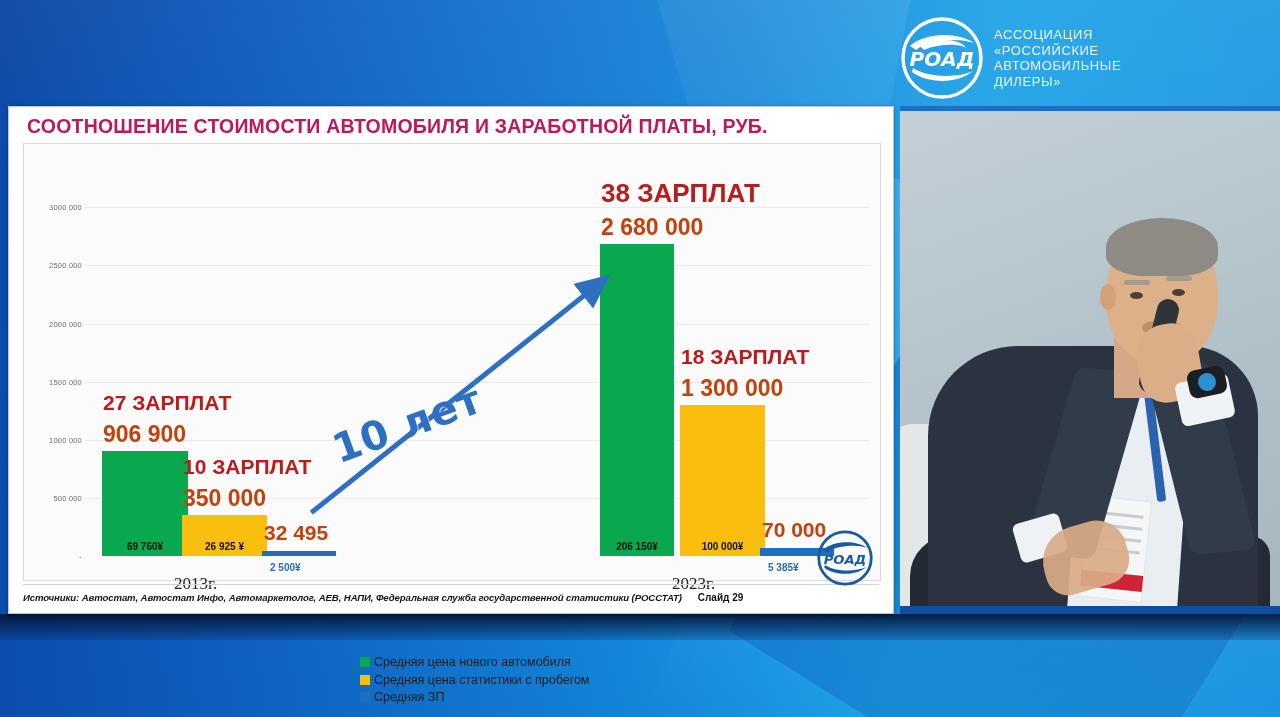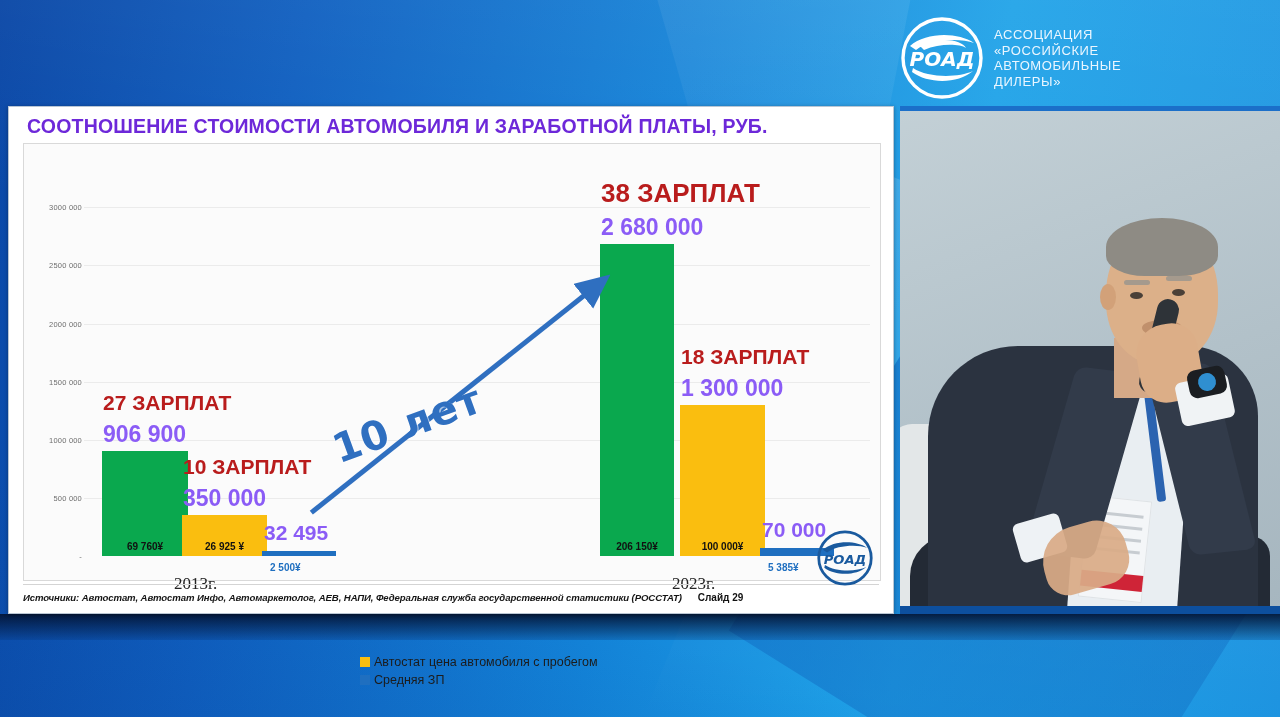--- a/index.html
+++ b/index.html
@@ -66,21 +66,21 @@
   #brand-text div{white-space:nowrap;}
 
   
   #slide{
     position:absolute;left:8px;top:106px;width:886px;height:508px;
     background:#ffffff;border:1px solid #b9c6d4;box-sizing:border-box;
     box-shadow:0 1px 4px rgba(0,0,0,.35);
   }
   #slide-title{
     position:absolute;left:18px;top:8px;
-    font-size:19.5px;font-weight:bold;color:#6d28d9;letter-spacing:.2px;
+    font-size:19.5px;font-weight:bold;color:#be185d;letter-spacing:.2px;
     white-space:nowrap;
     font-family:"Liberation Sans",sans-serif;
   }
   #chart-frame{
     position:absolute;left:14px;top:36px;right:12px;bottom:32px;
     border:1px solid #d9d9d9;background:#fbfbfb;box-sizing:border-box;
   }
   #plot{position:absolute;inset:0;}
 
   .gridline{position:absolute;left:60px;right:10px;height:1px;background:#ebebeb;}
@@ -93,21 +93,21 @@
   .bar{position:absolute;}
   .bar-green{background:#0aa84e;}
   .bar-yellow{background:#fabe0f;padding-left:11px;}
   .bar-blue{background:#1f6fc0;}
 
   .inbar-label{
     position:absolute;bottom:4px;left:0;right:0;text-align:center;
     font-size:10px;font-weight:bold;color:#111;white-space:nowrap;
   }
   .val-label{
-    position:absolute;font-weight:bold;color:#8b5cf6;white-space:nowrap;
+    position:absolute;font-weight:bold;color:#c2410c;white-space:nowrap;
     font-family:"Liberation Sans",sans-serif;
   }
   .sal-label{
     position:absolute;font-weight:bold;color:#b91c1c;white-space:nowrap;
     font-family:"Liberation Sans",sans-serif;
   }
   .blue-small{
     position:absolute;font-size:10px;font-weight:bold;color:#1f6fc0;
     white-space:nowrap;
   }
@@ -318,22 +318,26 @@
               <path d="M0,0 L7,3.2 L0,6.4 z" fill="#2f6fc0"></path>
             </marker>
           </defs>
           <line x1="288" y1="372" x2="580" y2="138" stroke="#2f6fc0" stroke-width="5" marker-end="url(#ah)"></line>
         </svg>
         <div id="arrow-text">10 лет</div>
       </div>
 
       <div id="legend">
         <div class="leg-row">
+          <span class="leg-sw sw-green"></span>
+          <span>Средняя цена нового автомобиля</span>
+        </div>
+        <div class="leg-row">
           <span class="leg-sw sw-yellow"></span>
-          <span>Автостат цена автомобиля с пробегом</span>
+          <span>Средняя цена статистики с пробегом</span>
         </div>
         <div class="leg-row">
           <span class="leg-sw sw-blue"></span>
           <span>Средняя ЗП</span>
         </div>
       </div>
     </div>
 
     <div id="slide-footer">
       <span id="src-text">Источники: Автостат, Автостат Инфо, Автомаркетолог, АЕВ, НАПИ, Федеральная служба государственной статистики (РОССТАТ)</span>

